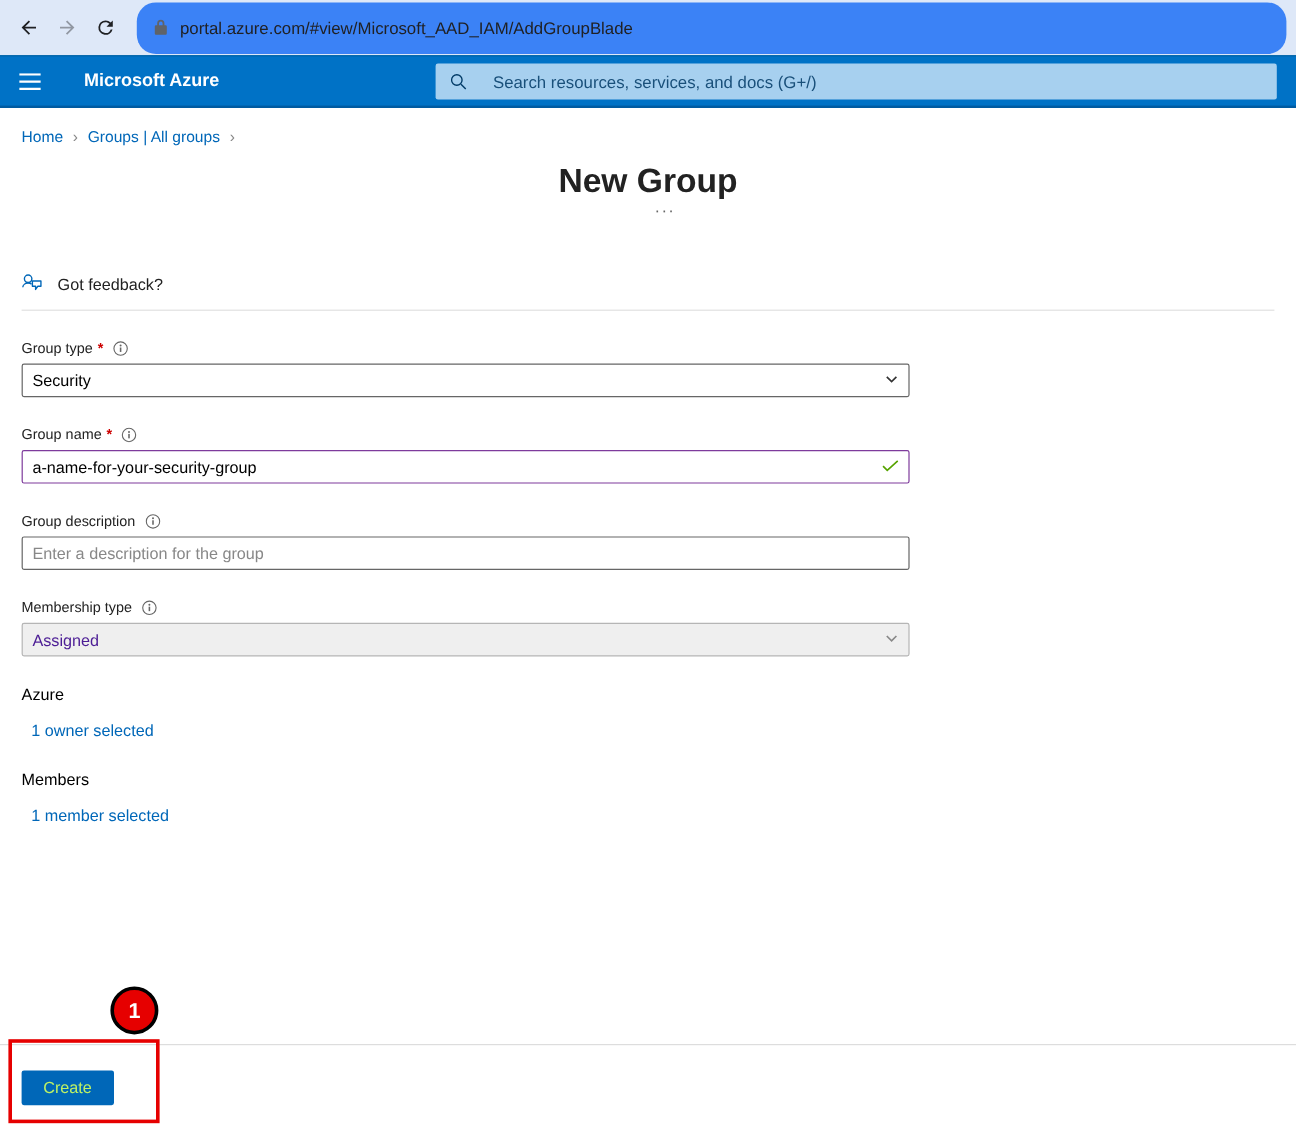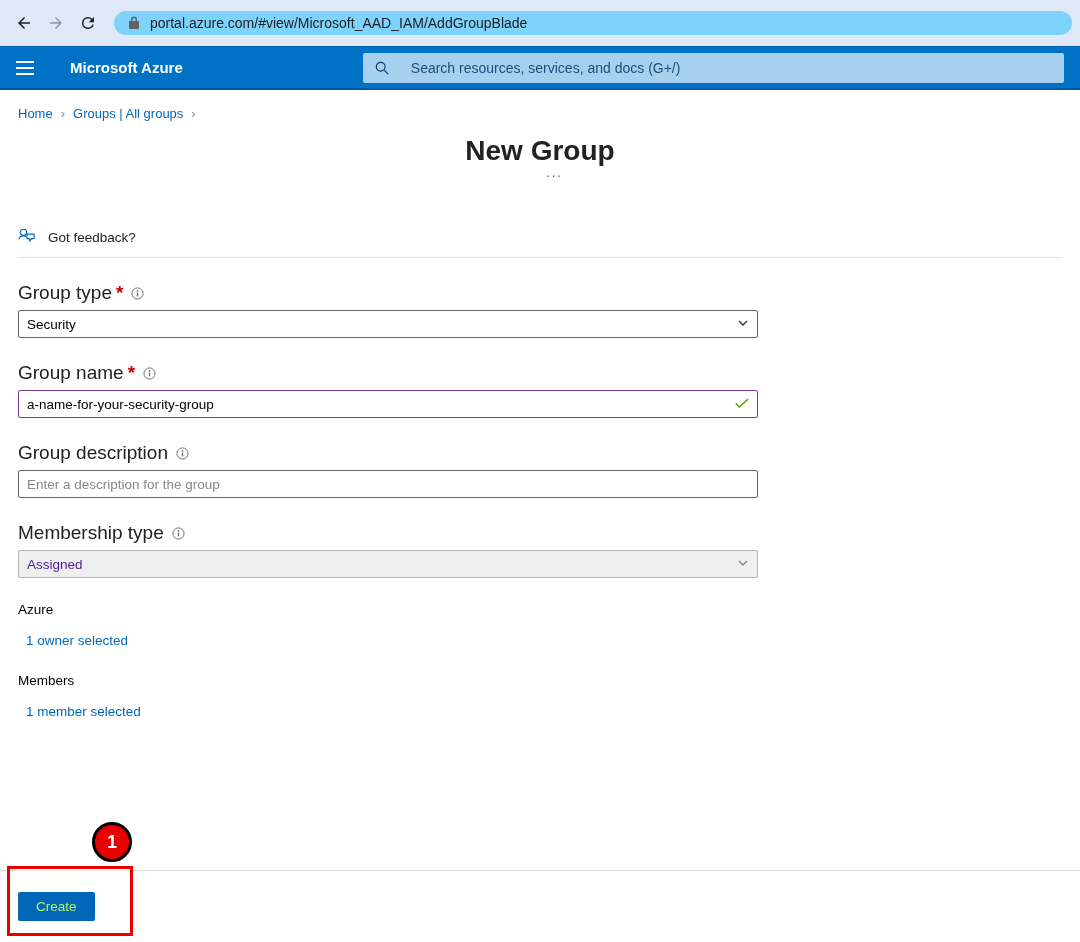--- a/index.html
+++ b/index.html
@@ -3,21 +3,21 @@
   <meta charset="utf-8">
   <style>
     * { margin: 0; padding: 0; box-sizing: border-box; font-family: "Segoe UI", -apple-system, BlinkMacSystemFont, sans-serif; }
     body { width: 1080px; height: 942px; background: #fff; overflow: hidden; position: relative; }
 
     
     .browser-bar { height: 46px; width: 100%; background: #dee8f8; display: flex; align-items: center; padding: 0 8px; }
     .nav-btn { width: 32px; height: 32px; display: flex; align-items: center; justify-content: center; cursor: pointer; border-radius: 50%; }
     .nav-btn svg { width: 18px; height: 18px; }
     .nav-forward { opacity: 0.4; }
-    .addr-bar { flex: 1; height: 24px; background: #7dd3fc; margin-left: 10px; border-radius: 16px; display: flex; align-items: center; padding: 0 14px; color: #202124; font-size: 14px; }
+    .addr-bar { flex: 1; height: 43px; background: #3b82f6; margin-left: 10px; border-radius: 16px; display: flex; align-items: center; padding: 0 14px; color: #202124; font-size: 14px; }
     .addr-bar .lock { margin-right: 10px; color: #5f6368; display: flex; align-items: center; }
 
     
     .azure-top { height: 44px; width: 100%; background: #0072c6; border-top: 1px solid #0061a6; border-bottom: 2px solid #005ba1; display: flex; align-items: center; padding: 0 16px; }
     .hamburger { color: #fff; cursor: pointer; display:flex; align-items:center; }
     .hamburger svg { width: 18px; height: 14px; }
     .brand { color: #fff; font-weight: 600; font-size: 15px; margin-left: 36px; }
     .search-box { flex: 1; height: 30px; margin-left: 180px; background: #a7d0ef; display: flex; align-items: center; padding: 0 12px; border-radius: 2px; }
     .search-box svg { width: 14px; height: 14px; }
     .search-box input { flex: 1; border: none; background: transparent; margin-left: 22px; font-size: 14px; color: #003a66; outline: none; }
@@ -32,21 +32,21 @@
     .page-title { font-size: 28px; font-weight: 600; color: #222; }
     .more-dots { margin-left: 28px; color: #666; font-size: 14px; letter-spacing: 1px; cursor:pointer; }
 
     .feedback-row { margin-top: 44px; display: flex; align-items: center; padding-bottom: 10px; border-bottom: 1px solid #e0e0e0; }
     .feedback-icon svg { width: 18px; height: 16px; }
     .feedback-label { margin-left: 12px; font-size: 13.5px; color: #222; }
     .feedback-link { cursor:pointer; display:flex; align-items:center;}
 
     .form-wrap { margin-top: 24px; width: 740px; }
     .field { margin-bottom: 24px; }
-    .field-label-row { display: flex; align-items: center; margin-bottom: 6px; font-size: 19px; color: #222; }
+    .field-label-row { display: flex; align-items: center; margin-bottom: 6px; font-size: 12px; color: #222; }
     .req { color: #cc0000; font-weight: bold; margin-left: 4px; }
     .info-icon { margin-left: 8px; display: flex; align-items: center; }
     .info-icon svg { width: 13px; height: 13px; }
     .dropdown, .textbox { width: 100%; height: 28px; border: 1px solid #666; border-radius: 2px; display: flex; align-items: center; justify-content: space-between; padding: 0 8px; font-size: 13.5px; background: #fff; }
     .chevdown svg { width: 12px; height: 12px; }
     .textbox input { width: 100%; border: none; outline: none; font-size: 13.5px; }
     .textbox.valid { border: 1px solid #7e3b9c; }
     .check { color: #57a300; }
     .check svg { width: 14px; height: 11px; }
     .textbox .placeholder::placeholder { color: #888; }

